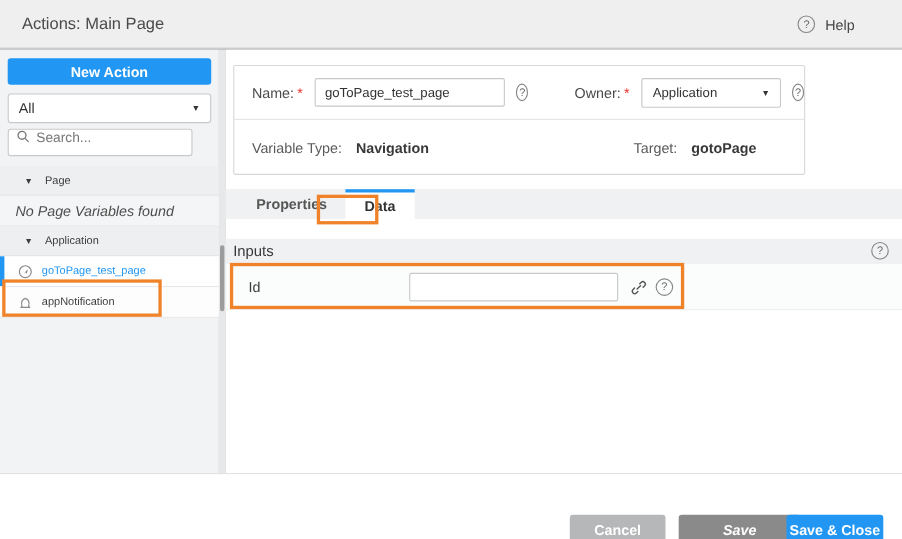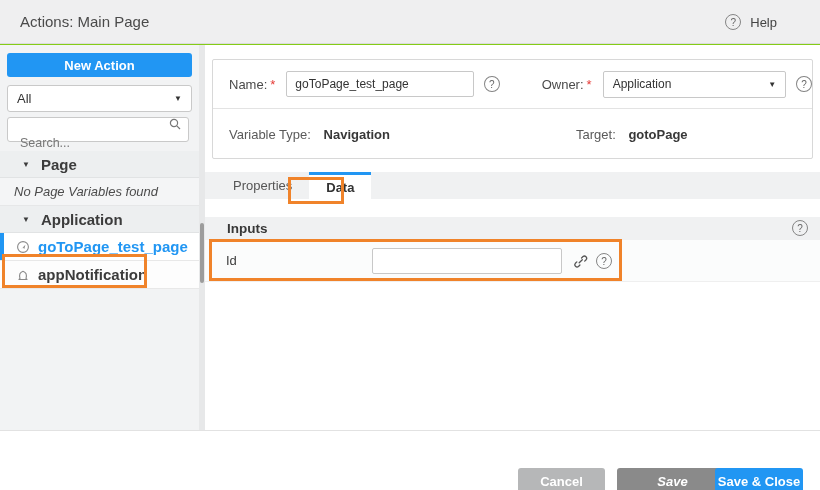--- a/index.html
+++ b/index.html
@@ -1,74 +1,74 @@
 <!DOCTYPE html>
 <html><head>
 <meta charset="utf-8">
 <style>
   * { margin:0; padding:0; box-sizing:border-box; }
   html,body { width:820px; height:490px; }
   body { font-family:"Liberation Sans","DejaVu Sans",sans-serif; font-size:13px; color:#333; background:#fff; }
-  #app { position:relative; width:820px; height:490px; background:#84cc16; overflow:hidden; }
+  #app { position:relative; width:820px; height:490px; background:#a3a3a3; overflow:hidden; }
 
   
   .header { position:absolute; top:0; left:0; width:820px; height:44px; background:#efeff0; border-bottom:1px solid #dcdcdc; }
   .header-title { position:absolute; left:20px; top:0; line-height:44px; font-size:15px; color:#4a4a4a; }
   .header-help { position:absolute; right:43px; top:0; height:44px; display:flex; align-items:center; gap:9px; cursor:pointer; }
   .help-circle { display:inline-flex; width:16px; height:16px; border:1px solid #858585; border-radius:50%; align-items:center; justify-content:center; font-size:10px; color:#666; background:transparent; }
   .header-help-label { font-size:13px; color:#444; }
 
   
   .sidebar { position:absolute; left:0; top:45px; width:199px; height:385px; background:#f2f3f4; }
   .btn-new-action { position:absolute; left:7px; top:8px; width:185px; height:24px; background:#2196f3; color:#fff; font-weight:bold; font-size:13px; border:none; border-radius:3px; display:flex; align-items:center; justify-content:center; cursor:pointer; }
   .filter-select { position:absolute; left:7px; top:40px; width:185px; height:27px; background:#fff; border:1px solid #c9c9c9; border-radius:3px; display:flex; align-items:center; padding:0 9px; justify-content:space-between; cursor:pointer; }
   .filter-select .sel-arrow { font-size:8px; color:#333; }
-  .search-box { position:absolute; left:7px; top:72px; width:182px; height:25px; background:#fff; border:1px solid #c9c9c9; border-radius:3px; display:flex; align-items:flex-end; padding:0 7px; gap:6px;flex-direction:column; }
+  .search-box { position:absolute; left:7px; top:72px; width:168px; height:25px; background:#fff; border:1px solid #c9c9c9; border-radius:3px; display:flex; align-items:flex-start; padding:0 7px; gap:6px; }
   .search-box input { border:none; outline:none; flex:1; font-size:12.5px; font-family:inherit; color:#333; background:transparent; }
   .search-box input::placeholder { color:#777; }
 
   .tree { position:absolute; left:0; top:106px; width:199px; }
   .tree-group { height:27px; display:flex; align-items:center; gap:11px; padding-left:22px; background:#edeff0; border-bottom:1px solid #e1e3e4; cursor:pointer; }
   .tree-group .caret { font-size:8px; color:#3c3c3c; }
   .tree-empty { height:28px; display:flex; align-items:center; padding-left:14px; font-style:italic; color:#4c4c4c; background:#f4f5f6; border-bottom:1px solid #e6e7e8; }
   .tree-item { height:28px; display:flex; align-items:center; gap:8px; padding-left:16px; background:#fdfdfd; border-bottom:1px solid #e8e8e8; cursor:pointer; position:relative; }
   .tree-item.selected { background:#fff; }
   .tree-item.selected .tree-label { color:#2196f3; }
   .tree-item .sel-bar { position:absolute; left:0; top:0; width:4px; height:100%; background:#2196f3; }
-  .tree-label { font-size:15px; color:#3c3c3c;font-weight:bold; }
+  .tree-label { font-size:10px; color:#3c3c3c; }
 
   .scroll-track { position:absolute; left:199px; top:45px; width:6px; height:385px; background:#e7e8e9; }
   .scroll-thumb { position:absolute; left:200px; top:223px; width:4px; height:60px; background:#9c9c9c; border-radius:2px; }
 
   
   .main { position:absolute; left:205px; top:45px; width:615px; height:385px; background:#fff; }
-  .form-box { position:absolute; left:7px; top:14px; width:601px; height:100px; background:#fff; border:1px solid #d8d8d8; border-radius:2px; }
+  .form-box { position:absolute; left:7px; top:14px; width:520px; height:100px; background:#fff; border:1px solid #d8d8d8; border-radius:2px; }
   .form-row1 { position:absolute; left:0; top:0; width:100%; height:49px; display:flex; align-items:center; border-bottom:1px solid #e3e3e3; }
   .form-row2 { position:absolute; left:0; top:50px; width:100%; height:48px; display:flex; align-items:center; }
   .f-label { color:#4a4a4a; }
   .req { color:#e53935; margin-left:3px; }
   .name-label-wrap { margin-left:16px; }
   .text-input { height:26px; border:1px solid #c8c8c8; border-radius:2px; font-family:inherit; font-size:12px; color:#333; padding:0 8px; background:#fff; outline:none; }
   .name-input { width:190px; margin-left:11px; }
   .owner-wrap { margin-left:42px; }
   .owner-select { width:186px; height:27px; margin-left:11px; background:#fff; border:1px solid #c8c8c8; border-radius:2px; display:flex; align-items:center; justify-content:space-between; padding:0 9px; font-size:12px; cursor:pointer; }
   .owner-select .sel-arrow { font-size:8px; color:#333; }
   .icon-gap { margin-left:10px; }
   .ro-label { color:#5a5a5a;text-align:center; }
   .ro-value { font-weight:bold; color:#383838; margin-left:9px; }
   .vt-wrap { margin-left:16px; }
   .tg-wrap { margin-left:12px; position:absolute; left:351px; }
 
   .tab-bar { position:absolute; left:0; top:127px; width:615px; height:27px; background:#f0f1f2; display:flex; align-items:stretch; }
   .tab { display:flex; align-items:center; justify-content:center; padding:0 17px; color:#555; cursor:pointer; }
-  .tab.first { margin-left:11px; }
+  .tab.first { margin-left:11px;font-weight:bold; }
   .tab.active { background:#fff; color:#333; border-top:3px solid #2196f3; padding-top:0;font-weight:bold; }
 
   .inputs-header { position:absolute; left:0; top:172px; width:615px; height:23px; background:#f0f1f2; display:flex; align-items:center; }
-  .inputs-title { margin-left:22px; font-size:13.5px; color:#383838;font-weight:bold; }
+  .inputs-title { margin-left:7px; font-size:13.5px; color:#383838; }
   .inputs-help { position:absolute; right:12px; top:3px; }
 
   .id-row { position:absolute; left:0; top:195px; width:615px; height:42px; background:#fbfcfc; border-bottom:1px solid #efefef; display:flex; align-items:center; }
   .id-label { margin-left:21px; color:#3c3c3c; }
   .id-input { position:absolute; left:167px; width:190px; height:26px; }
   .link-btn { position:absolute; left:366px; top:12px; width:18px; height:18px; display:flex; align-items:center; justify-content:center; cursor:pointer; }
   .id-help { position:absolute; left:391px; top:13px; }
 
   
   .annot { position:absolute; border:3px solid #f0832a; background:transparent; pointer-events:none; }

